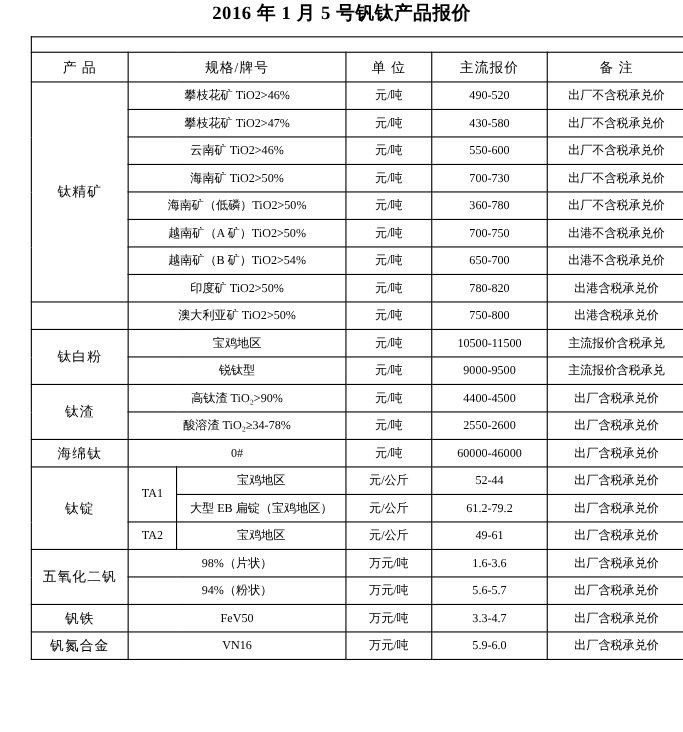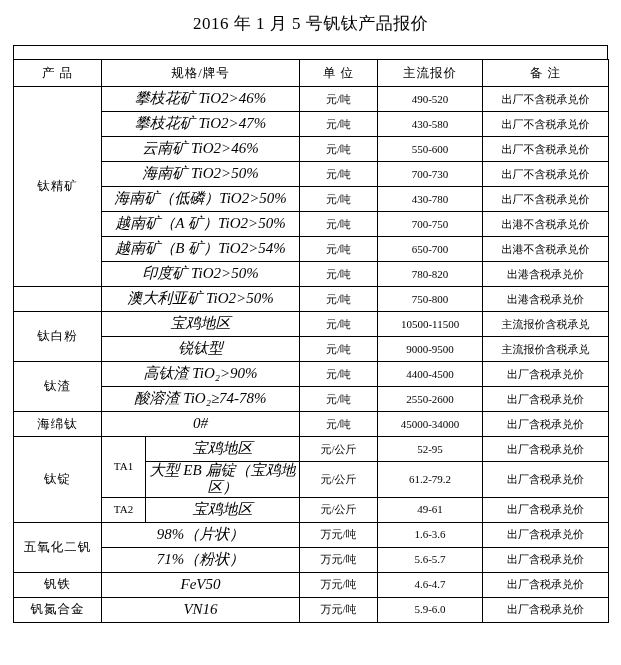--- a/index.html
+++ b/index.html
@@ -16,28 +16,27 @@
   }
   .page {
     width: 621px;
     height: 665px;
     position: relative;
     box-sizing: border-box;
   }
   .title {
     text-align: center;
     font-size: 17px;
-    font-weight: normal;
+    font-weight: bold;
     letter-spacing: 0.5px;
-    padding-top: 12px;
     padding-bottom: 10px;
     font-family: "Liberation Serif", "DejaVu Serif", serif;
   }
   .table-wrap {
-    padding: 0 13px;
+    padding: 0 28px;
     box-sizing: border-box;
   }
   table.price {
     border-collapse: collapse;
     width: 595px;
     table-layout: fixed;
     font-size: 11px;
   }
   table.price td, table.price th {
     border: 1px solid #000000;
@@ -53,22 +52,21 @@
     font-size: 12.5px;
     font-weight: normal;
     height: 26px;
     letter-spacing: 1px;
   }
   td.cat {
     font-size: 12.5px;
     letter-spacing: 1px;
   }
   td.spec {
-    font-size: 15px;
-    font-style: italic;
+    font-size: 11px;
   }
   .spacer {
     height: 14px;
     width: 595px;
     border-left: 1px solid #000;
     border-right: 1px solid #000;
     border-top: 1px solid #000;
     box-sizing: border-box;
   }
   .col-prod { width: 88px; }
@@ -126,21 +124,21 @@
         </tr>
         <tr>
           <td class="spec" colspan="2">海南矿 TiO2&gt;50%</td>
           <td>元/吨</td>
           <td>700-730</td>
           <td>出厂不含税承兑价</td>
         </tr>
         <tr>
           <td class="spec" colspan="2">海南矿（低磷）TiO2&gt;50%</td>
           <td>元/吨</td>
-          <td>430-780</td>
+          <td>360-780</td>
           <td>出厂不含税承兑价</td>
         </tr>
         <tr>
           <td class="spec" colspan="2">越南矿（A 矿）TiO2&gt;50%</td>
           <td>元/吨</td>
           <td>700-750</td>
           <td>出港不含税承兑价</td>
         </tr>
         <tr>
           <td class="spec" colspan="2">越南矿（B 矿）TiO2&gt;54%</td>
@@ -177,40 +175,40 @@
         </tr>
 
         <tr>
           <td class="cat" rowspan="2">钛渣</td>
           <td class="spec" colspan="2">高钛渣 TiO₂&gt;90%</td>
           <td>元/吨</td>
           <td>4400-4500</td>
           <td>出厂含税承兑价</td>
         </tr>
         <tr>
-          <td class="spec" colspan="2">酸溶渣 TiO₂≥74-78%</td>
+          <td class="spec" colspan="2">酸溶渣 TiO₂≥34-78%</td>
           <td>元/吨</td>
           <td>2550-2600</td>
           <td>出厂含税承兑价</td>
         </tr>
 
         <tr>
           <td class="cat">海绵钛</td>
           <td class="spec" colspan="2">0#</td>
           <td>元/吨</td>
-          <td>45000-34000</td>
+          <td>60000-46000</td>
           <td>出厂含税承兑价</td>
         </tr>
 
         <tr>
           <td class="cat" rowspan="3">钛锭</td>
           <td rowspan="2">TA1</td>
           <td class="spec">宝鸡地区</td>
           <td>元/公斤</td>
-          <td>52-95</td>
+          <td>52-44</td>
           <td>出厂含税承兑价</td>
         </tr>
         <tr>
           <td class="spec">大型 EB 扁锭（宝鸡地区）</td>
           <td>元/公斤</td>
           <td>61.2-79.2</td>
           <td>出厂含税承兑价</td>
         </tr>
         <tr>
           <td>TA2</td>
@@ -221,31 +219,31 @@
         </tr>
 
         <tr>
           <td class="cat" rowspan="2">五氧化二钒</td>
           <td class="spec" colspan="2">98%（片状）</td>
           <td>万元/吨</td>
           <td>1.6-3.6</td>
           <td>出厂含税承兑价</td>
         </tr>
         <tr>
-          <td class="spec" colspan="2">71%（粉状）</td>
+          <td class="spec" colspan="2">94%（粉状）</td>
           <td>万元/吨</td>
           <td>5.6-5.7</td>
           <td>出厂含税承兑价</td>
         </tr>
 
         <tr>
           <td class="cat">钒铁</td>
           <td class="spec" colspan="2">FeV50</td>
           <td>万元/吨</td>
-          <td>4.6-4.7</td>
+          <td>3.3-4.7</td>
           <td>出厂含税承兑价</td>
         </tr>
 
         <tr>
           <td class="cat">钒氮合金</td>
           <td class="spec" colspan="2">VN16</td>
           <td>万元/吨</td>
           <td>5.9-6.0</td>
           <td>出厂含税承兑价</td>
         </tr>

